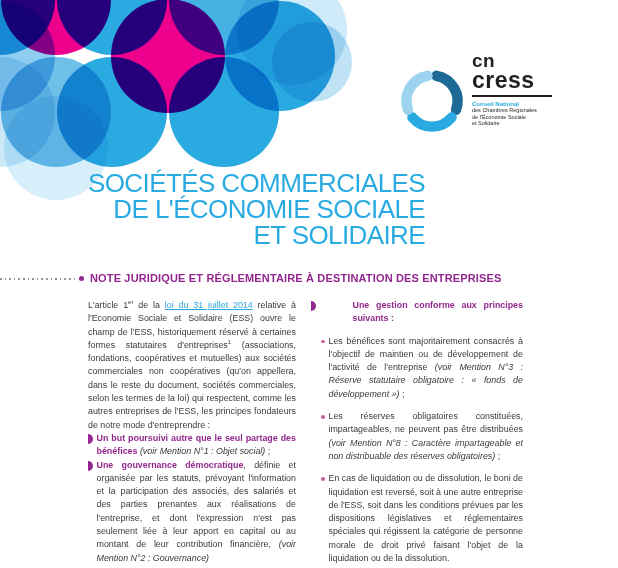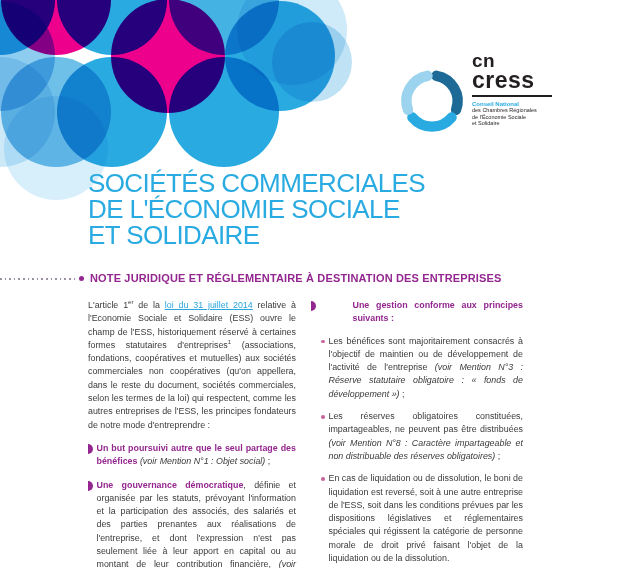--- a/index.html
+++ b/index.html
@@ -15,36 +15,36 @@
   .swirl{width:80px;height:90px;margin-top:4px;}
   .logo-text{width:86px;}
   .brand-cn{font-weight:bold;font-size:19px;line-height:17px;color:#231f20;letter-spacing:.5px;}
   .brand-cress{font-weight:bold;font-size:23px;line-height:22px;color:#231f20;letter-spacing:.5px;}
   .brand-rule{width:80px;height:2px;background:#231f20;margin:4px 0 4px 0;}
   .org{font-size:5.5px;line-height:6.4px;color:#231f20;}
   .org-first{color:#29abe2;font-weight:bold;font-size:6px;}
 
   
   .title{position:absolute;left:88px;top:171px;color:#29abe2;font-size:26px;
-         line-height:25.8px;letter-spacing:-.6px;font-weight:400;}
+         line-height:25.8px;letter-spacing:-.6px;font-weight:400;text-align:right;}
   
   .subtitle-row{position:absolute;left:0;top:272px;display:flex;align-items:center;width:569px;}
   .leader{width:78px;height:2px;margin-top:1px;
           background:repeating-linear-gradient(to right,#9b90a2 0 1.6px,transparent 1.6px 4.6px);}
   .lead-dot{width:5px;height:5px;border-radius:50%;background:#93278f;margin:1px 6px 0 1px;}
   .subtitle{color:#93278f;font-weight:bold;font-size:11px;letter-spacing:.15px;}
 
   
   .columns{position:absolute;left:88px;top:299px;width:435px;display:flex;gap:15px;}
   .col-left{width:208px;}
   .col-right{width:212px;}
   .bp{font-size:8.9px;line-height:13.3px;text-align:justify;margin:0;}
   .bp sup{font-size:6px;line-height:0;}
   a.doc-link{color:#2aa4dd;text-decoration:underline;}
-  .bullet{display:flex;margin-top:10px;}
+  .bullet{display:flex;}
   .bullet-marker{flex:none;width:4.5px;height:10px;border-radius:0 6px 6px 0;
                  background:#93278f;margin:2px 4px 0 0;}
   .lead{color:#93278f;font-weight:bold;}
   .note{font-style:italic;}
   .sub{display:flex;margin:9px 0 0 10px;justify-content:flex-end;}
   .sub-marker{flex:none;width:3.5px;height:3.5px;border-radius:50%;background:#ca689f;margin:5px 4px 0 0;}
   .closing{margin-top:10px;}
 </style>
 </head>
 <body>

